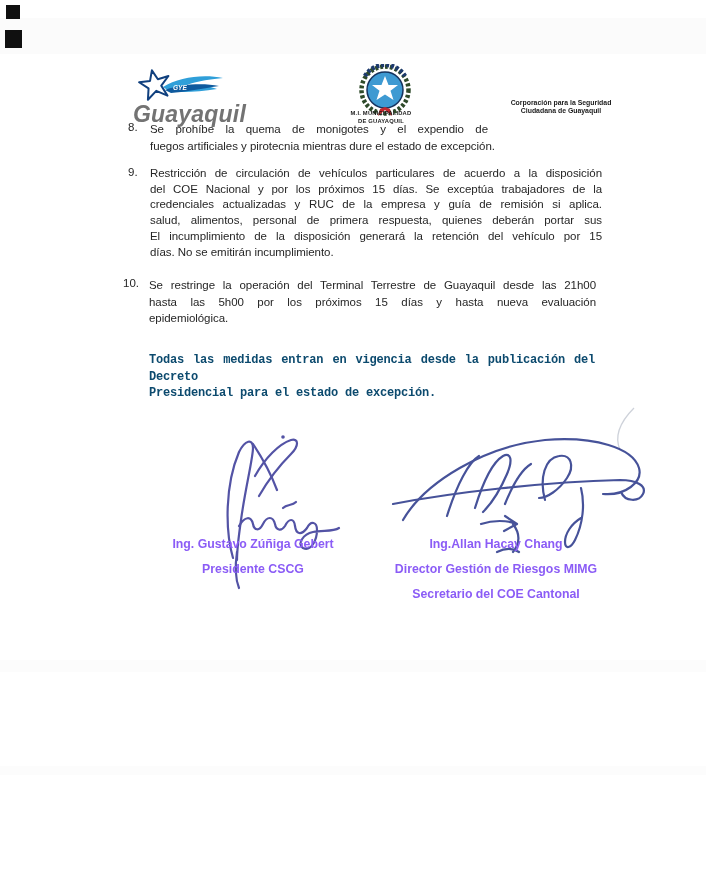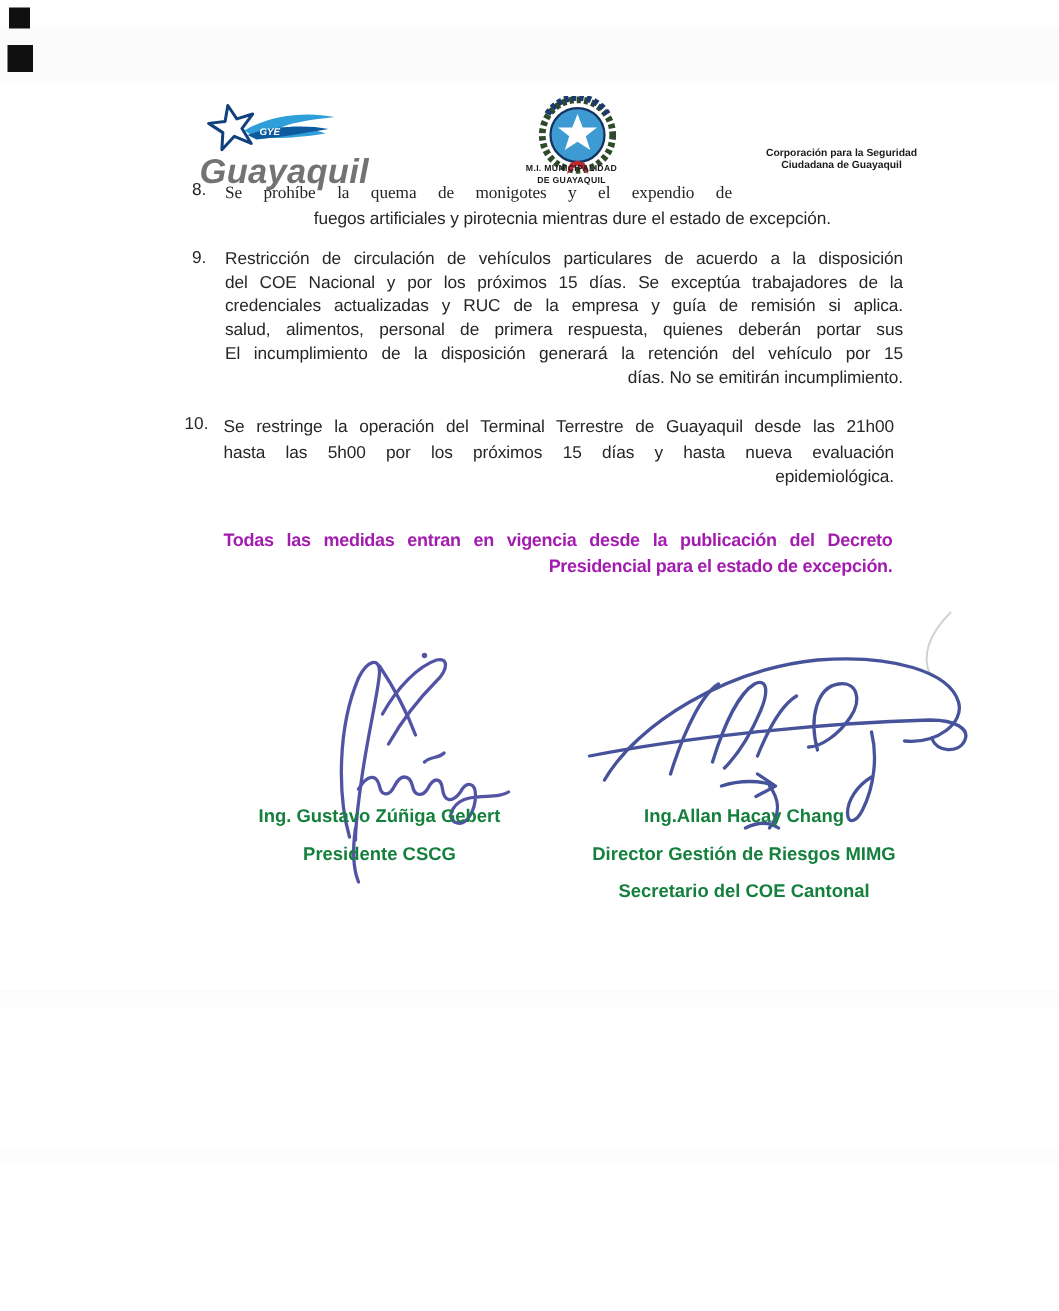--- a/index.html
+++ b/index.html
@@ -34,26 +34,26 @@
   
   .num{font-size:11.5px;color:#262626;}
   .n8{left:128px;top:121px;}
   .n9{left:128px;top:166px;}
   .n10{left:123px;top:277px;}
   .lines{font-size:11.5px;letter-spacing:-0.05px;}
   .l8{left:150px;top:121px;width:404px;line-height:16.5px;}
   .l9{left:150px;top:166px;width:452px;line-height:15.7px;}
   .l10{left:149px;top:277px;width:447px;line-height:16.5px;}
   .line{text-align:justify;text-align-last:justify;}
-  .line.end{text-align:right;text-align-last:auto;}
-  .w338{width:338px;font-family:Liberation Serif, serif;}
+  .line.end{text-align:left;text-align-last:auto;}
+  .w338{width:338px;}
   .bold-par{left:149px;top:352px;width:446px;font-size:12px;font-weight:700;
-    letter-spacing:-0.2px;line-height:16.5px;color:#a21caf;}
+    letter-spacing:-0.2px;line-height:16.5px;color:#0c4a6e;font-family:Liberation Mono, monospace;}
   
-  .sig-text{text-align:center;font-weight:bold;font-size:12.3px;color:#15803d;}
+  .sig-text{text-align:center;font-weight:bold;font-size:12.3px;color:#8b5cf6;}
   .colL{left:133px;width:240px;}
   .colR{left:372px;width:248px;}
   .rowName{top:537px;}
   .rowT1{top:562px;}
   .rowT2{top:587px;}
   svg{display:block;}
 </style>
 </head>
 <body>
 

